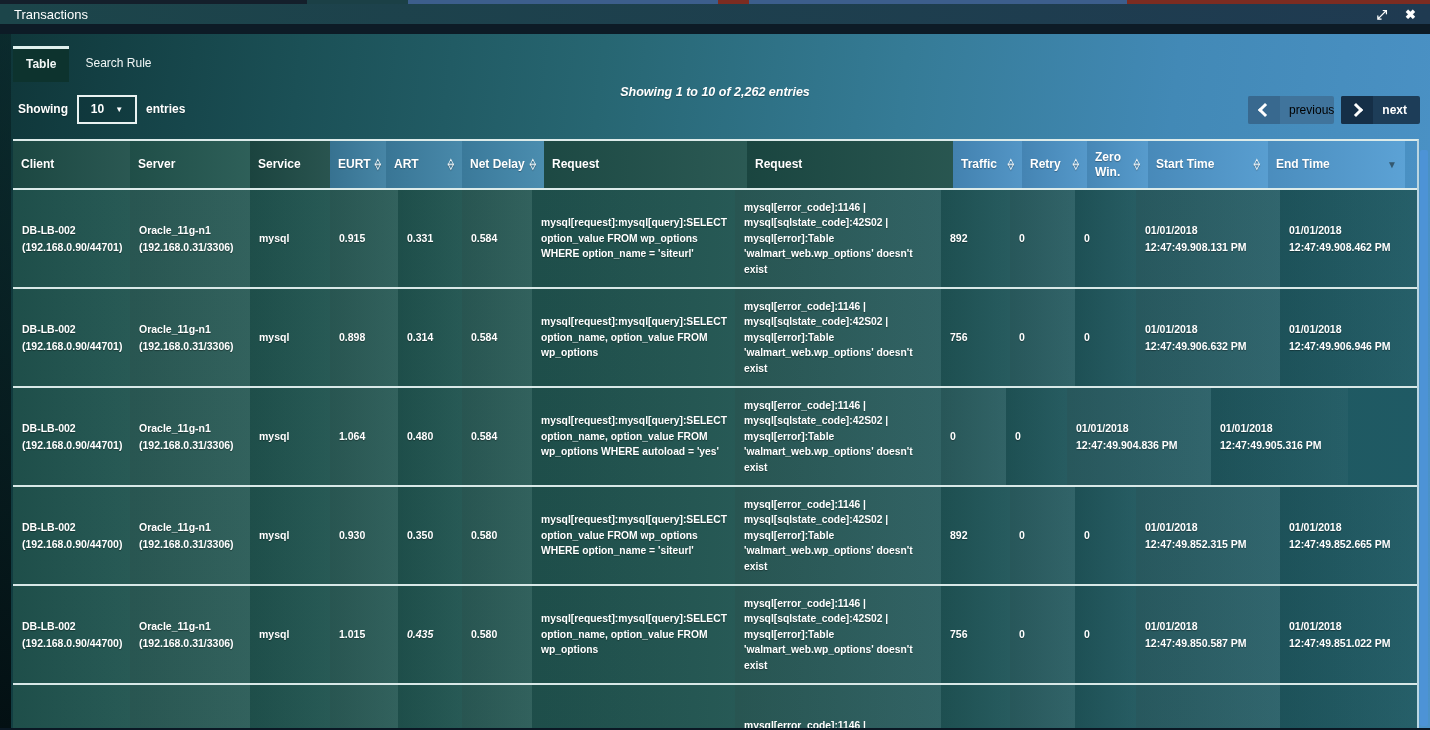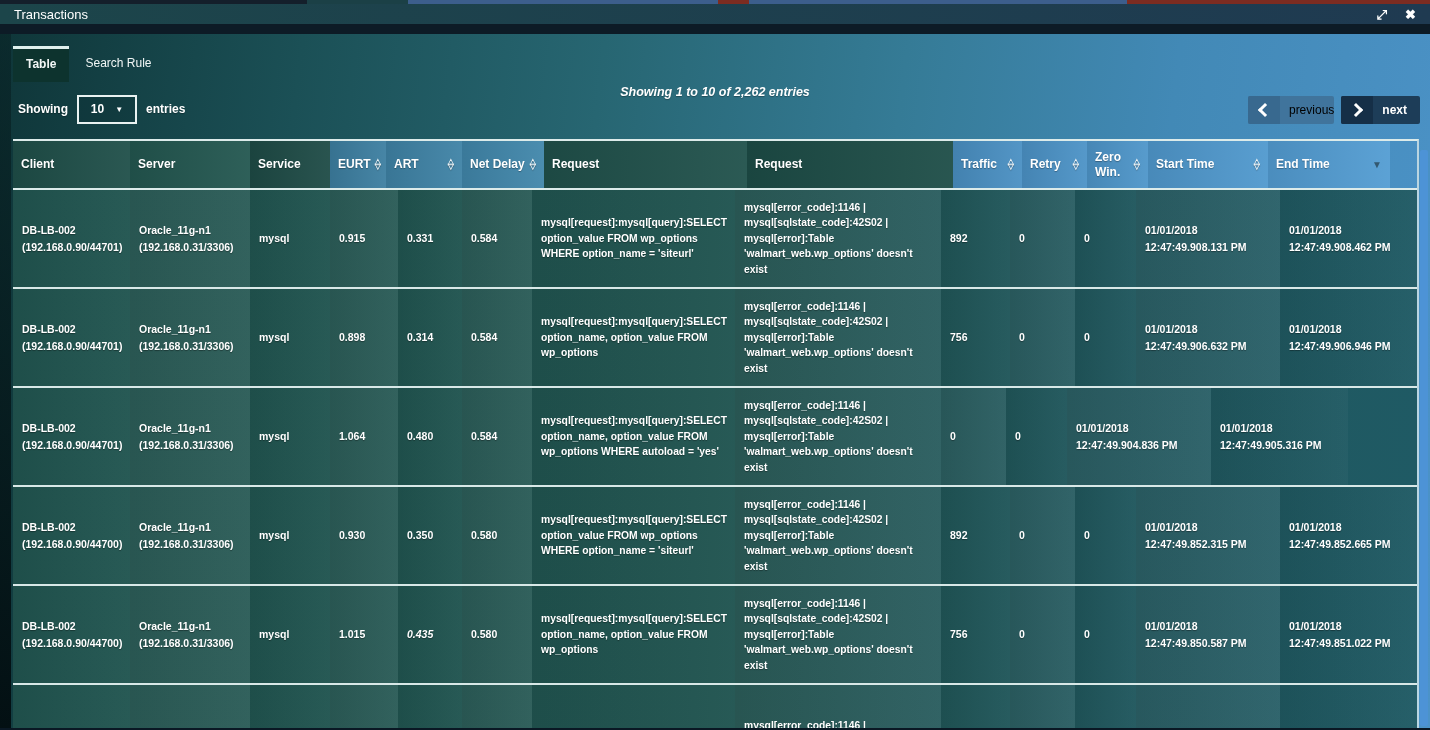--- a/index.html
+++ b/index.html
@@ -174,21 +174,21 @@
                 <span>▽</span>
               </span>
             </div>
             <div class="th" data-interactable="true" style="width: 120px; background-color: rgb(80, 153, 206);">
               <span data-interactable="false">Start Time</span>
               <span class="sorticons" data-interactable="false">
                 <span>△</span>
                 <span>▽</span>
               </span>
             </div>
-            <div class="th" data-interactable="true" style="width: 122px; background-color: rgb(83, 157, 211);">
+            <div class="th" data-interactable="true" style="width: 137px; background-color: rgb(83, 157, 211);">
               <span data-interactable="false">End Time</span>
               <span class="sortdesc" data-interactable="false">▼</span>
             </div>
           </div>
         <div class="tbody" id="tbody" data-interactable="false">
             <div class="tr" data-interactable="true">
               <div class="td" data-interactable="false" style="width: 117px;">DB-LB-002
 (192.168.0.90/44701)</div>
               <div class="td shade" data-interactable="false" style="width: 120px;">Oracle_11g-n1
 (192.168.0.31/3306)</div>

